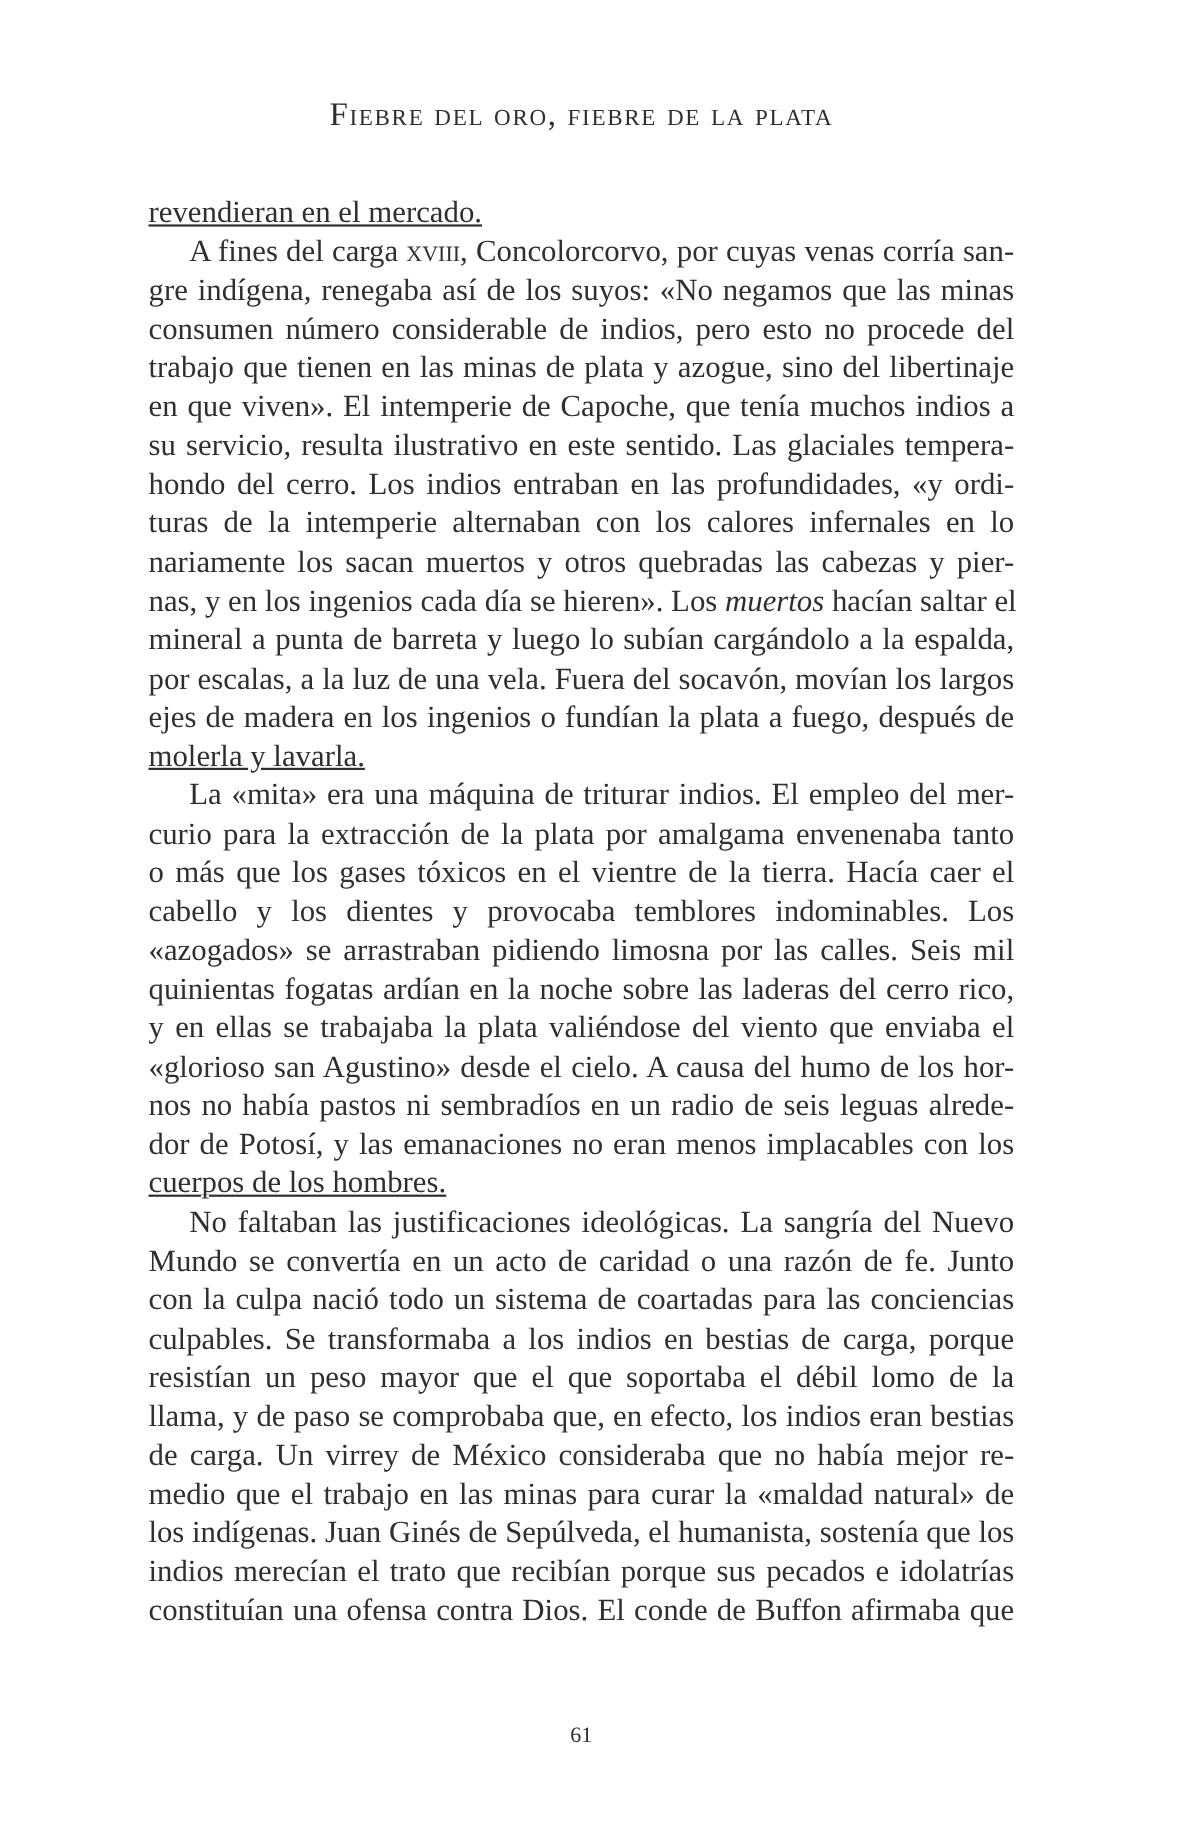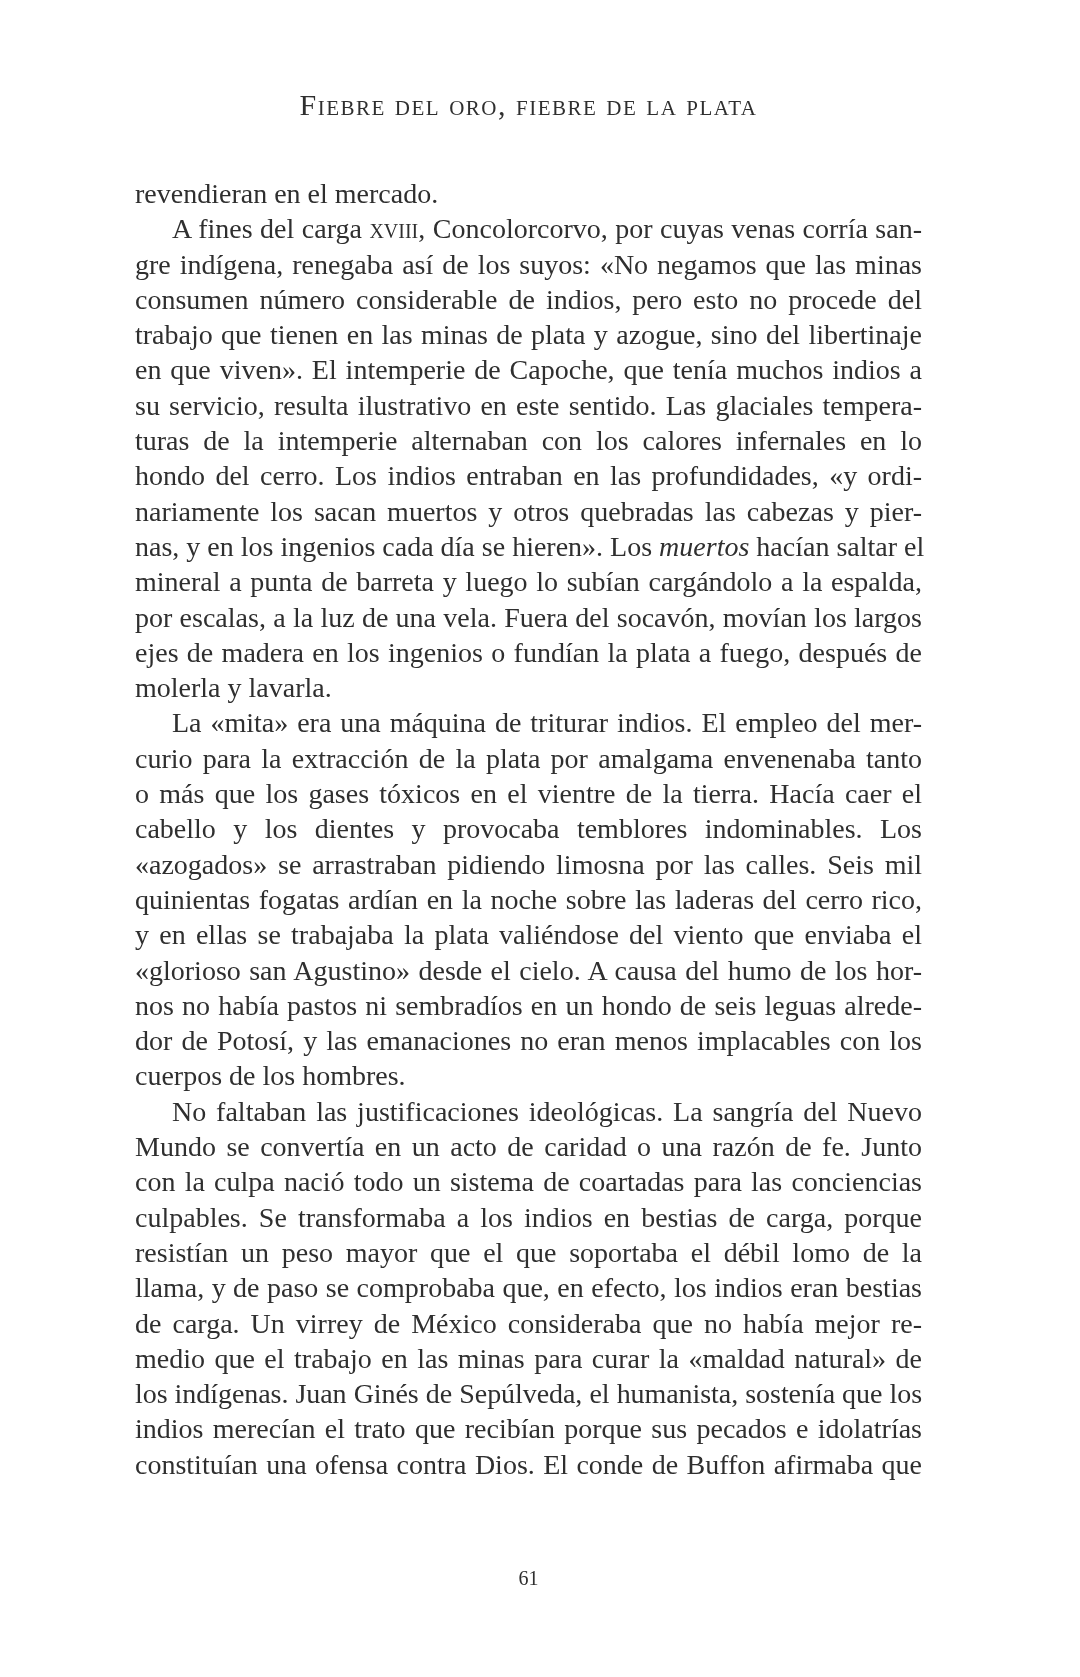--- a/index.html
+++ b/index.html
@@ -39,20 +39,21 @@
   .line {
     height: 35.3px;
     line-height: 35.3px;
     white-space: nowrap;
     text-align: justify;
     text-align-last: justify;
   }
   .line.pend {
     text-align: left;
     text-align-last: left;
+    text-decoration: underline;
   }
   .line.indent {
     text-indent: 37px;
   }
   .sc { font-variant: small-caps; }
   .it { font-style: italic; }
   .folio {
     position: absolute;
     top: 1561px;
     left: 135px;
@@ -69,37 +70,37 @@
   <div class="running-head">Fiebre del oro, fiebre de la plata</div>
 
   <div class="text-block">
       <div class="line pend"><span>revendieran en el mercado.</span></div>
       <div class="line indent"><span>A fines del carga </span><span class="sc">xviii</span><span>, Concolorcorvo, por cuyas venas corría san-</span></div>
       <div class="line"><span>gre indígena, renegaba así de los suyos: «No negamos que las minas</span></div>
       <div class="line"><span>consumen número considerable de indios, pero esto no procede del</span></div>
       <div class="line"><span>trabajo que tienen en las minas de plata y azogue, sino del libertinaje</span></div>
       <div class="line"><span>en que viven». El intemperie de Capoche, que tenía muchos indios a</span></div>
       <div class="line"><span>su servicio, resulta ilustrativo en este sentido. Las glaciales tempera-</span></div>
+      <div class="line"><span>hondo del cerro. Los indios entraban en las profundidades, «y ordi-</span></div>
       <div class="line"><span>turas de la intemperie alternaban con los calores infernales en lo</span></div>
-      <div class="line"><span>hondo del cerro. Los indios entraban en las profundidades, «y ordi-</span></div>
       <div class="line"><span>nariamente los sacan muertos y otros quebradas las cabezas y pier-</span></div>
       <div class="line"><span>nas, y en los ingenios cada día se hieren». Los </span><span class="it">muertos</span><span> hacían saltar el</span></div>
       <div class="line"><span>mineral a punta de barreta y luego lo subían cargándolo a la espalda,</span></div>
       <div class="line"><span>por escalas, a la luz de una vela. Fuera del socavón, movían los largos</span></div>
       <div class="line"><span>ejes de madera en los ingenios o fundían la plata a fuego, después de</span></div>
       <div class="line pend"><span>molerla y lavarla.</span></div>
       <div class="line indent"><span>La «mita» era una máquina de triturar indios. El empleo del mer-</span></div>
       <div class="line"><span>curio para la extracción de la plata por amalgama envenenaba tanto</span></div>
       <div class="line"><span>o más que los gases tóxicos en el vientre de la tierra. Hacía caer el</span></div>
       <div class="line"><span>cabello y los dientes y provocaba temblores indominables. Los</span></div>
       <div class="line"><span>«azogados» se arrastraban pidiendo limosna por las calles. Seis mil</span></div>
       <div class="line"><span>quinientas fogatas ardían en la noche sobre las laderas del cerro rico,</span></div>
       <div class="line"><span>y en ellas se trabajaba la plata valiéndose del viento que enviaba el</span></div>
       <div class="line"><span>«glorioso san Agustino» desde el cielo. A causa del humo de los hor-</span></div>
-      <div class="line"><span>nos no había pastos ni sembradíos en un hondo de seis leguas alrede-</span></div>
+      <div class="line"><span>nos no había pastos ni sembradíos en un radio de seis leguas alrede-</span></div>
       <div class="line"><span>dor de Potosí, y las emanaciones no eran menos implacables con los</span></div>
       <div class="line pend"><span>cuerpos de los hombres.</span></div>
       <div class="line indent"><span>No faltaban las justificaciones ideológicas. La sangría del Nuevo</span></div>
       <div class="line"><span>Mundo se convertía en un acto de caridad o una razón de fe. Junto</span></div>
       <div class="line"><span>con la culpa nació todo un sistema de coartadas para las conciencias</span></div>
       <div class="line"><span>culpables. Se transformaba a los indios en bestias de carga, porque</span></div>
       <div class="line"><span>resistían un peso mayor que el que soportaba el débil lomo de la</span></div>
       <div class="line"><span>llama, y de paso se comprobaba que, en efecto, los indios eran bestias</span></div>
       <div class="line"><span>de carga. Un virrey de México consideraba que no había mejor re-</span></div>
       <div class="line"><span>medio que el trabajo en las minas para curar la «maldad natural» de</span></div>

